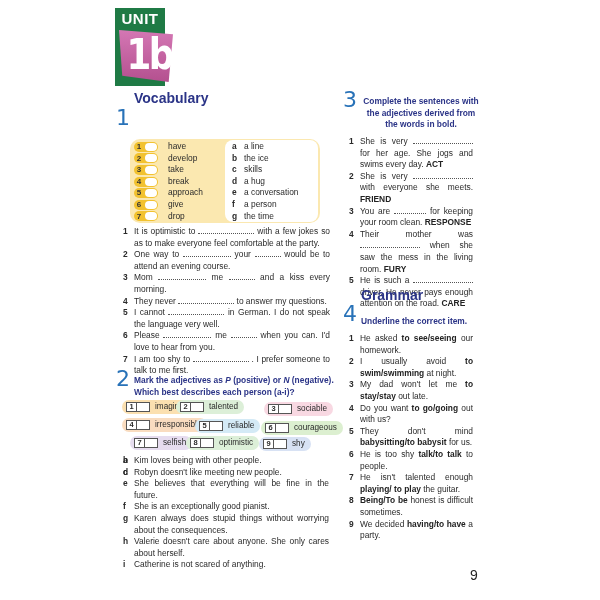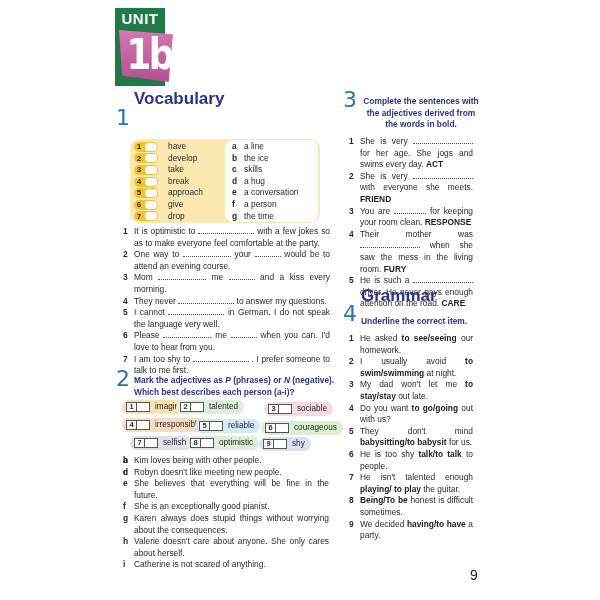--- a/index.html
+++ b/index.html
@@ -6,21 +6,21 @@
   html, body { width: 600px; height: 600px; background: #ffffff; overflow: hidden; }
   body { position: relative; font-family: "Liberation Sans", sans-serif; color: #2a2a2a; font-size: 8.4px; line-height: 11.6px; }
 
   
   .unit-badge { position: absolute; left: 115px; top: 8px; width: 50px; height: 78px; }
   .unit-top { position: absolute; left: 0; top: 0; width: 50px; height: 22px; background: #1f7a45; color: #fff; font-weight: bold; font-size: 15px; text-align: center; line-height: 22px; letter-spacing: 0.5px; }
   .unit-bottom { position: absolute; left: 0; top: 22px; width: 50px; height: 56px; background: #1f7a45; }
   .unit-pink { position: absolute; left: 4px; top: 22px; width: 54px; height: 52px; background: linear-gradient(180deg,#d477b4 0%,#b4508f 100%); clip-path: polygon(0 0, 100% 8%, 92% 100%, 6% 88%); }
   .unit-num { position: absolute; left: 8px; top: 22px; width: 46px; height: 50px; color: #fff; font-weight: bold; font-size: 42px; line-height: 50px; text-align: center; letter-spacing: -3px; font-family: "DejaVu Sans", sans-serif; transform: scaleX(0.85); }
 
-  .section-title { position: absolute; color: #2b3487; font-weight: bold; font-size: 17px; }
+  .section-title { position: absolute; color: #2b3487; font-weight: bold; font-size: 14px; }
   .ex-num { position: absolute; color: #2872b8; font-size: 22px; font-weight: normal; font-family: "DejaVu Sans", sans-serif; }
   .ex-instr { position: absolute; color: #2b3487; font-weight: bold; font-size: 8.4px; line-height: 11.6px; }
 
   
   .match-box { position: absolute; left: 130px; top: 139px; width: 190px; height: 84px; background: #fbe8b0; border-radius: 10px; }
   .match-inner { position: absolute; left: 225px; top: 140px; width: 93px; height: 82px; background: #ffffff; border-radius: 8px; }
   .match-row { position: absolute; height: 11.5px; display: flex; align-items: center; }
   .num-pill { display: flex; align-items: center; width: 24px; height: 10px; background: #f2c230; border-radius: 5px; position: relative; }
   .num-pill .n { width: 10px; text-align: center; font-size: 8px; font-weight: bold; color: #333; }
   .num-pill .c { position: absolute; right: 1px; top: 1px; width: 12px; height: 8px; background: #fff; border-radius: 4px; }
@@ -144,21 +144,21 @@
     <div class="item" style="margin-left: -11px;"><span class="idx">2</span><span>One way to </span><span class="blank" style="width: 48px;"></span><span> your </span><span class="blank" style="width: 26px;"></span><span> would be to attend an evening course.</span></div>
     <div class="item" style="margin-left: -11px;"><span class="idx">3</span><span>Mom </span><span class="blank" style="width: 48px;"></span><span> me </span><span class="blank" style="width: 26px;"></span><span> and a kiss every morning.</span></div>
     <div class="item" style="margin-left: -11px;"><span class="idx">4</span><span>They never </span><span class="blank" style="width: 56px;"></span><span> to answer my questions.</span></div>
     <div class="item" style="margin-left: -11px;"><span class="idx">5</span><span>I cannot </span><span class="blank" style="width: 56px;"></span><span> in German. I do not speak the language very well.</span></div>
     <div class="item" style="margin-left: -11px;"><span class="idx">6</span><span>Please </span><span class="blank" style="width: 48px;"></span><span> me </span><span class="blank" style="width: 26px;"></span><span> when you can. I'd love to hear from you.</span></div>
     <div class="item" style="margin-left: -11px;"><span class="idx">7</span><span>I am too shy to </span><span class="blank" style="width: 56px;"></span><span> . I prefer someone to talk to me first.</span></div>
   </div>
 
 <div class="ex-num" style="left:116px;top:373px;">2</div>
 <div class="ex-instr" style="left:134px;top:375px;width:205px;">
-  <span>Mark the adjectives as </span><i>P</i><span> (phrases) or </span><i>N</i><span> (negative).</span><br>
+  <span>Mark the adjectives as </span><i>P</i><span> (positive) or </span><i>N</i><span> (negative).</span><br>
   <span>Which best describes each person (a-i)?</span>
 </div>
 
 <div id="adjectives">
     <div class="pill" style="left: 122px; top: 400px; background: rgb(251, 224, 176);">
       <div class="box">
         <span>1</span>
       </div>
       <span>imaginative</span>
     </div>

